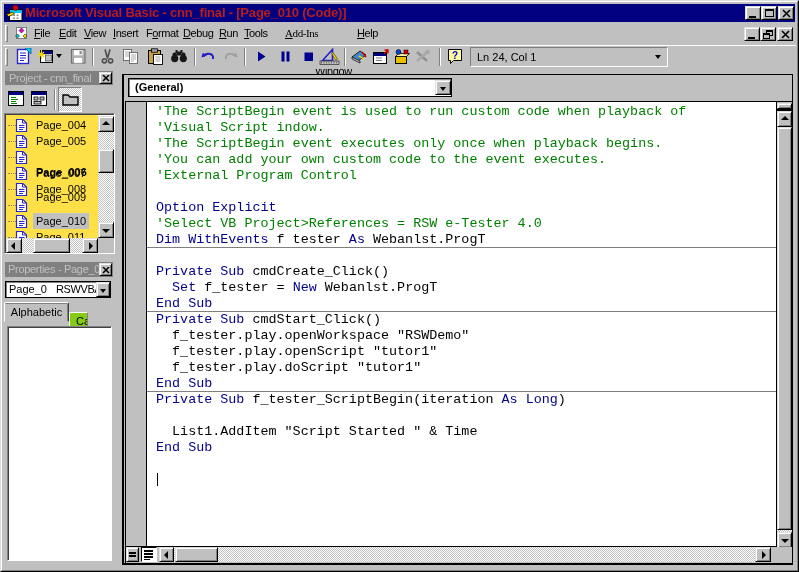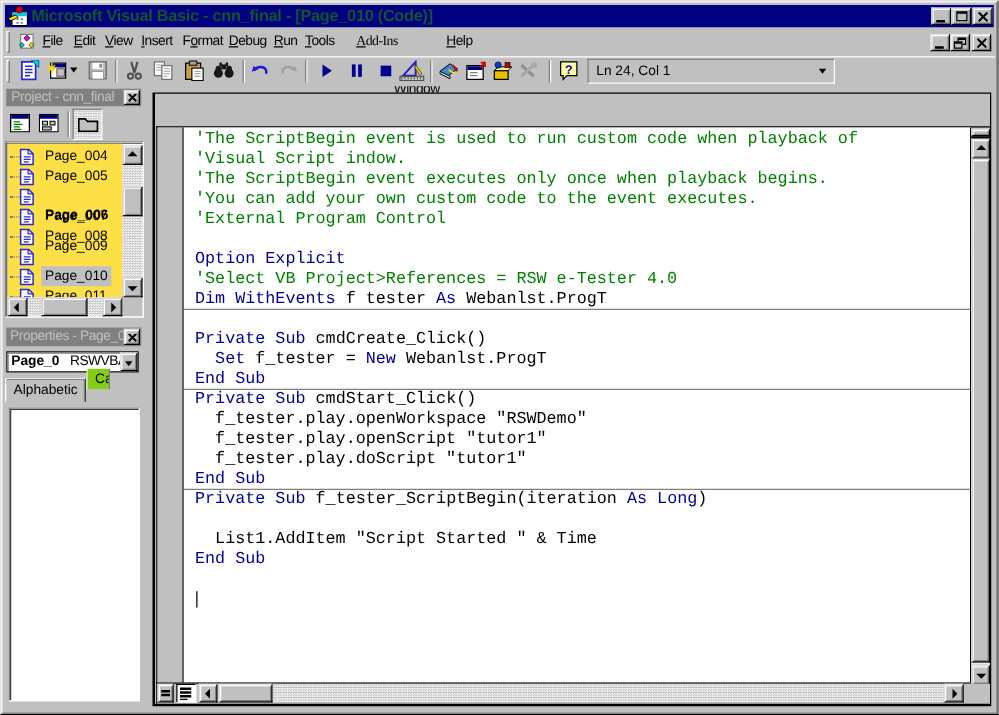--- a/index.html
+++ b/index.html
@@ -36,21 +36,21 @@
         <rect x="4" y="5" width="11.5" height="3" fill="#00c8f0"></rect>
         <circle cx="9.5" cy="2.8" r="2.6" fill="#e00000" stroke="#600" stroke-width="0.5"></circle>
         <path d="M0.5 9.5 l6 -2.5 2 2 -6 2.5 z" fill="#ffe000" stroke="#000" stroke-width="0.7"></path>
         <g fill="#909090">
           <rect x="7" y="9.5" width="2" height="1.5"></rect>
           <rect x="10.5" y="9.5" width="2" height="1.5"></rect>
           <rect x="7" y="12.5" width="2" height="1.5"></rect>
           <rect x="10.5" y="12.5" width="2" height="1.5"></rect>
         </g>
       </svg></div>
-  <div class="abs" style="left:25px;top:4px;height:32px;line-height:18px;color:#14532d;font-weight:bold;font-size:13px;letter-spacing:-0.2px;white-space:nowrap;">Microsoft Visual Basic - cnn_final - [Page_010 (Code)]</div>
+  <div class="abs" style="left:25px;top:4px;height:32px;line-height:18px;color:#b91c1c;font-weight:bold;font-size:13px;letter-spacing:-0.2px;white-space:nowrap;">Microsoft Visual Basic - cnn_final - [Page_010 (Code)]</div>
 
   <div class="abs btn capbtn" style="left:745px;top:6px;width:16px;height:14px;">
       <div class="abs" style="left:3px;top:9px;width:7px;height:2px;background:#000;"></div>
     </div>
   <div class="abs btn capbtn" style="left:761px;top:6px;width:16px;height:14px;">
       <div class="abs" style="left:3px;top:2px;width:9px;height:8px;border:1px solid #000;border-top-width:2px;"></div>
     </div>
   <div class="abs btn capbtn" style="left:778px;top:6px;width:16px;height:14px;">
       <svg class="abs" style="left:3px;top:2px;" width="9" height="9">
         <path d="M1 1 L8 8 M8 1 L1 8" stroke="#000" stroke-width="1.6"></path>
@@ -301,31 +301,35 @@
   <div class="abs" style="left:98px;top:238px;width:16px;height:15px;background:#c0c0c0;"></div>
 
   <div class="abs" style="left:5px;top:262px;width:108px;height:15px;background:#808080;color:#c0c0c0;line-height:15px;padding-left:3px;letter-spacing:-0.3px;overflow:hidden;white-space:nowrap;">Properties - Page_01</div>
   <div class="abs btn" style="left:99px;top:263px;width:13px;height:13px;">
       <svg class="abs" style="left:2px;top:3px;" width="8" height="7">
         <path d="M1 0 L7 6 M7 0 L1 6" stroke="#000" stroke-width="1.5"></path>
       </svg>
     </div>
 
   <div class="abs" style="left:5px;top:281px;width:106px;height:17px;background:#fff;border:1px solid #000;box-shadow:inset 1px 1px 0 #808080;"></div>
-  <div class="abs" style="left:9px;top:281px;height:17px;line-height:17px;font-weight:bold;white-space:nowrap;overflow:hidden;width:47px;">Page_0</div>
+  <div class="abs" style="left:9px;top:281px;height:17px;line-height:17px;font-weight:normal;white-space:nowrap;overflow:hidden;width:47px;">Page_0</div>
   <div class="abs" style="left:56px;top:281px;height:17px;line-height:17px;letter-spacing:-0.4px;white-space:nowrap;overflow:hidden;width:41px;">RSWVBAF</div>
   <div class="abs btn arrbtn" style="left:96px;top:282px;width:14px;height:15px;"></div>
 
   <div class="abs" style="left:4px;top:302px;width:65px;height:20px;background:#c0c0c0;border:1px solid;border-color:#fff #404040 #c0c0c0 #fff;border-radius:2px 2px 0 0;box-shadow:inset -1px 1px 0 #808080;text-align:center;line-height:19px;">Alphabetic</div>
-  <div class="abs" style="left:69px;top:294px;width:19px;height:18px;background:#84cc16;border:1px solid;border-color:#fff #808080 #c0c0c0 #fff;border-radius:2px 2px 0 0;line-height:17px;padding-left:6px;overflow:hidden;">Ca</div>
+  <div class="abs" style="left:69px;top:312px;width:19px;height:18px;background:#84cc16;border:1px solid;border-color:#fff #808080 #c0c0c0 #fff;border-radius:2px 2px 0 0;line-height:17px;padding-left:6px;overflow:hidden;">Ca</div>
 
   <div class="abs" style="left:7px;top:326px;width:105px;height:235px;background:#fff;border:1px solid;border-color:#808080 #fff #fff #808080;box-shadow:inset 1px 1px 0 #404040;"></div>
 
   <div class="abs" style="left:122px;top:74px;width:671px;height:491px;background:#c0c0c0;border:1px solid #000;border-left-width:2px;border-bottom-width:2px;"></div>
 
+  <div class="abs combo" style="left:128px;top:78px;width:324px;height:19px;">
+      <span style="position:absolute;left:6px;top:0;line-height:17px;font-weight:bold;">(General)</span>
+      <div class="abs btn arrbtn" style="left:306px;top:1px;width:16px;height:15px;"></div>
+    </div>
 
   <div class="abs" style="left:125px;top:101px;width:667px;height:462px;border-top:1px solid #000;border-left:1px solid #000;"></div>
   <div class="abs" style="left:126px;top:102px;width:21px;height:444px;background:#c0c0c0;border-right:1px solid #000;"></div>
   <div class="abs" style="left:147px;top:102px;width:630px;height:444px;background:#fff;border-right:1px solid #000;"></div>
 
   <div class="abs" id="code" style="left: 147px; top: 104px; width: 629px; height: 442px; overflow: hidden; padding-left: 9px;">
       <pre style="font-size:13.4px;line-height:16px;letter-spacing:0;"><span class="c">'The ScriptBegin event is used to run custom code when playback of</span>
 <span class="c">'Visual Script indow.</span>
 <span class="c">'The ScriptBegin event executes only once when playback begins.</span>
 <span class="c">'You can add your own custom code to the event executes.</span>

